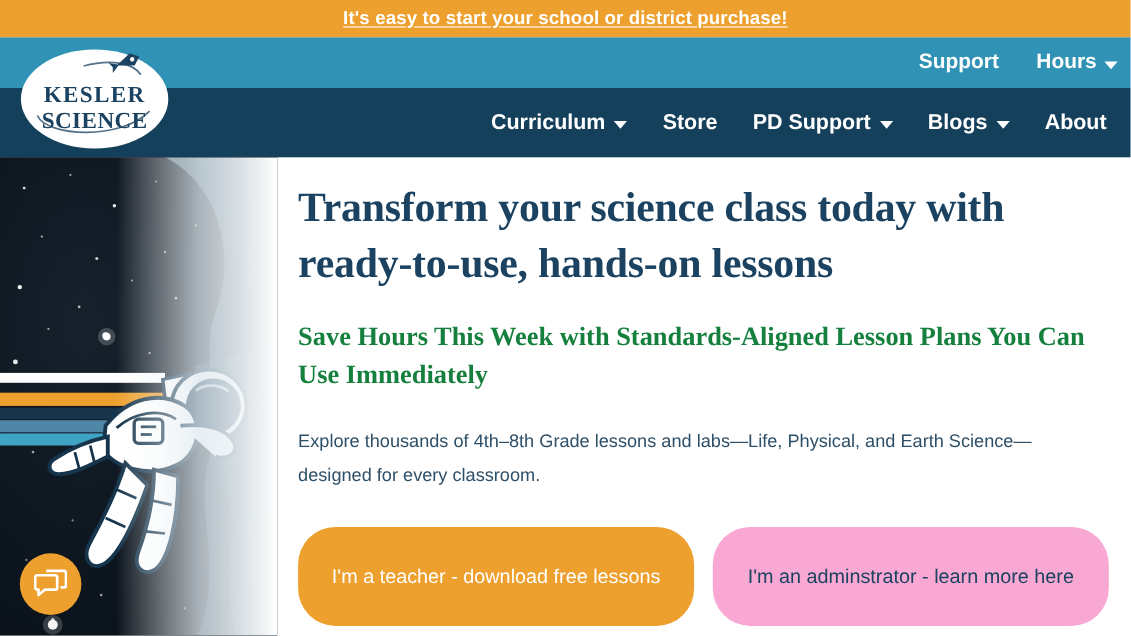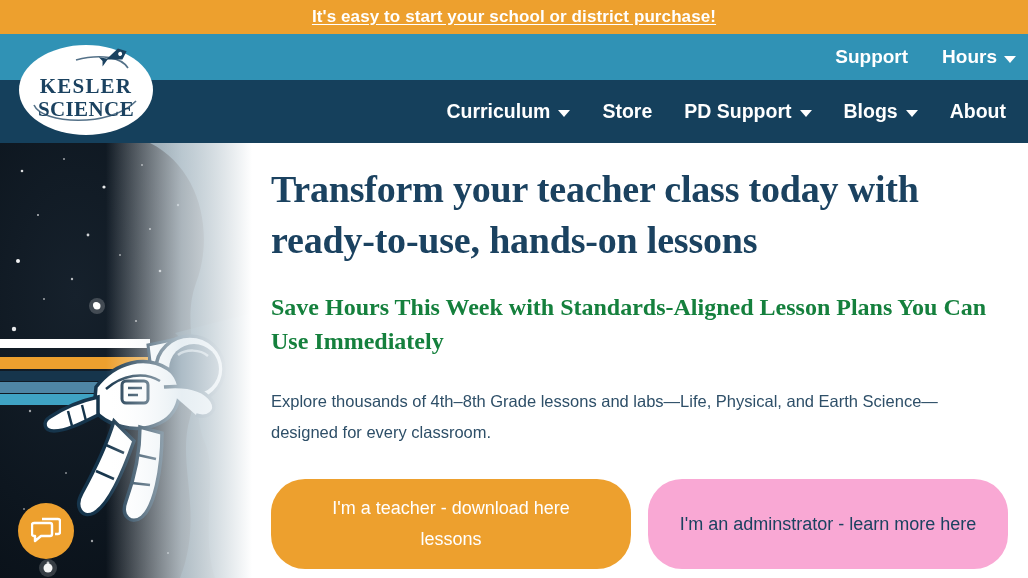--- a/index.html
+++ b/index.html
@@ -389,23 +389,23 @@
     
     <div class="chat-widget">
       <svg width="30" height="28" viewBox="0 0 30 28">
         <path d="M11 2 h16 a2 2 0 0 1 2 2 v11 a2 2 0 0 1 -2 2 h-3" fill="none" stroke="#ffffff" stroke-width="2.4" stroke-linejoin="round"></path>
         <path d="M3 6 h16 a2 2 0 0 1 2 2 v9 a2 2 0 0 1 -2 2 h-9 l-6 5 v-5 h-1 a2 2 0 0 1 -2 -2 v-9 a2 2 0 0 1 2 -2 z" fill="none" stroke="#ffffff" stroke-width="2.4" stroke-linejoin="round"></path>
       </svg>
     </div>
   </div>
 
   <div class="hero-content">
-    <h1 class="hero-title">Transform your teacher class today with ready-to-use, hands-on lessons</h1>
+    <h1 class="hero-title">Transform your science class today with ready-to-use, hands-on lessons</h1>
     <h2 class="hero-subtitle">Save Hours This Week with Standards-Aligned Lesson Plans You Can Use Immediately</h2>
     <p class="hero-body">Explore thousands of 4th–8th Grade lessons and labs—Life, Physical, and Earth Science—designed for every classroom.</p>
 
     <div class="cta-row">
-      <button class="cta cta-primary">I'm a teacher - download here lessons</button>
+      <button class="cta cta-primary">I'm a teacher - download free lessons</button>
       <button class="cta cta-secondary">I'm an adminstrator - learn more here</button>
     </div>
   </div>
 
 </div>
 
 </body></html>

